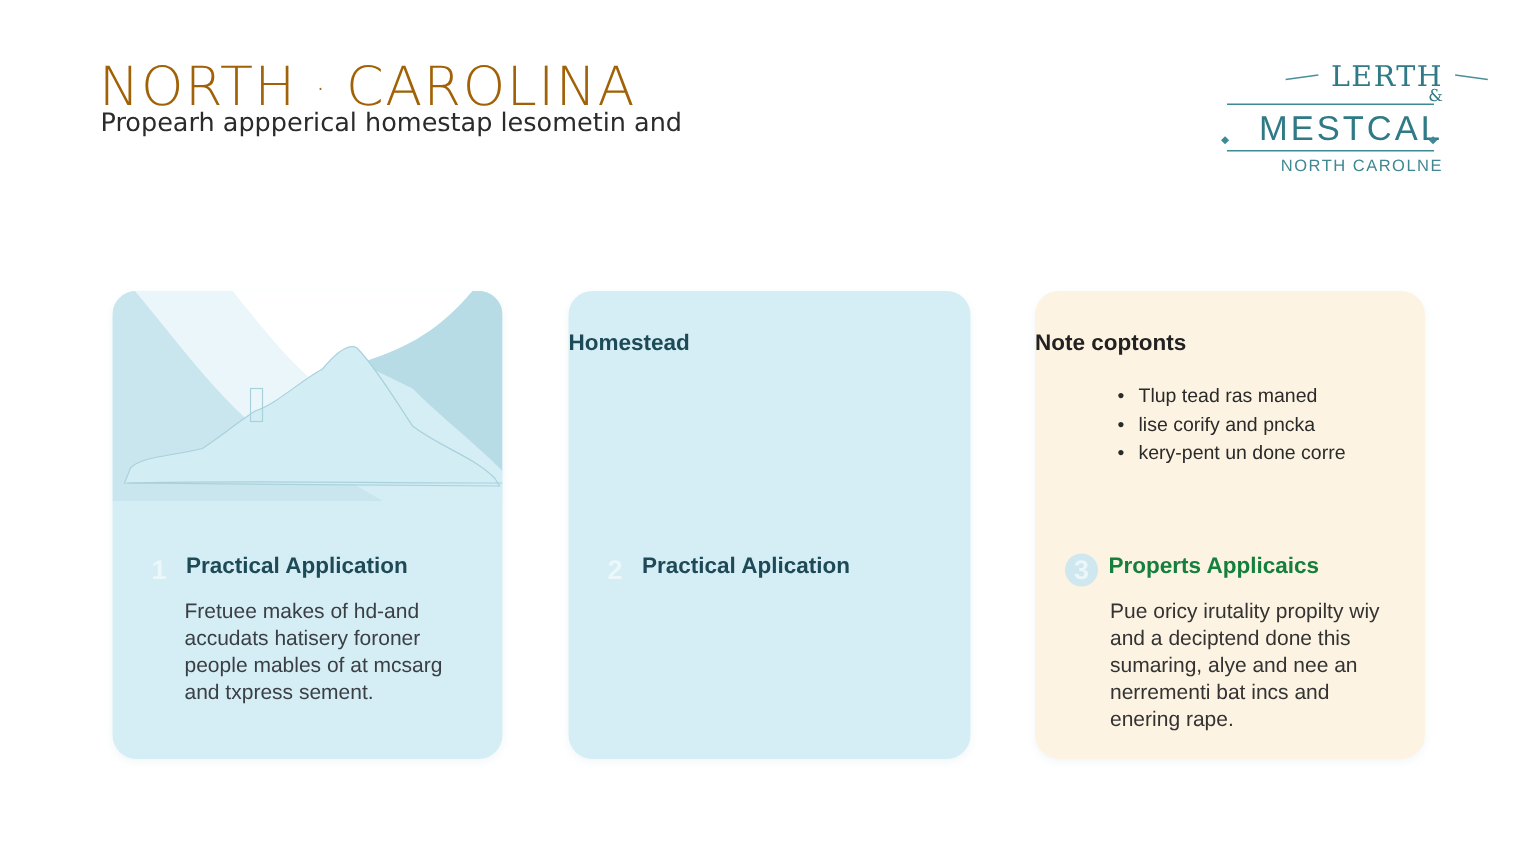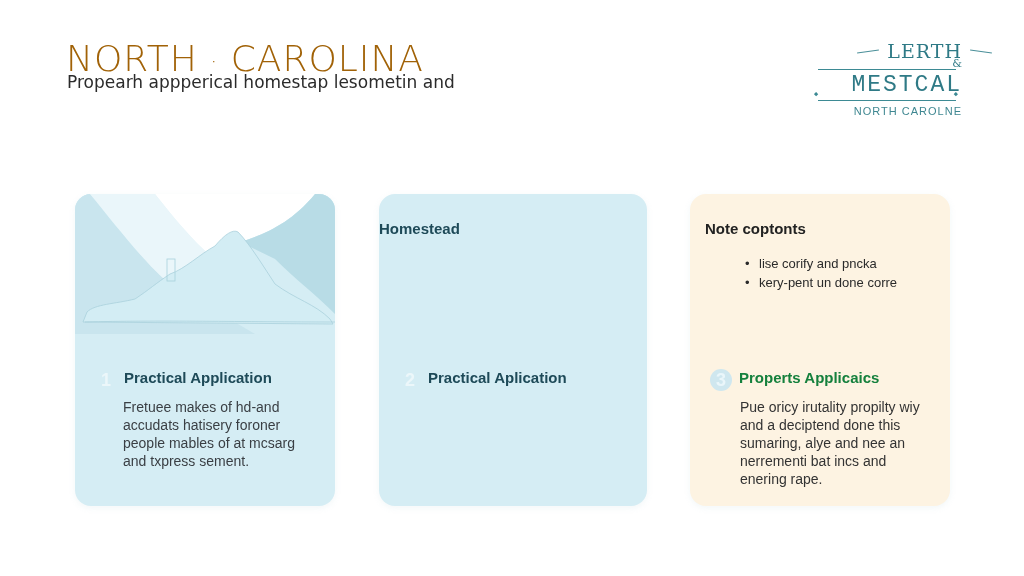--- a/index.html
+++ b/index.html
@@ -10,35 +10,35 @@
   .title span { font-weight: 200; }
   .subtitle { position: absolute; left: 67px; top: 72px; font-size: 17px; color: #2b2b2b; font-family: "DejaVu Sans", sans-serif; }
 
   .logo { position: absolute; left: 812px; top: 40px; width: 150px; text-align: right; color: #2f7a86; }
   .logo .l1 { font-family: "DejaVu Serif", serif; font-size: 19px; letter-spacing: 1px; position: relative; display: inline-block; }
   .logo .l1::before, .logo .l1::after { content: ""; position: absolute; top: 50%; width: 22px; height: 1px; background: #4a8f99; }
   .logo .l1::before { left: -30px; transform: rotate(-8deg); }
   .logo .l1::after { right: -30px; transform: rotate(8deg); }
   .logo .amp { font-family: "DejaVu Serif", serif; font-size: 11px; line-height: 8px; margin-top: -2px; }
   .logo .rule { height: 1px; background: #3d8a94; margin: 1px 6px; }
-  .logo .l2 { font-family: Liberation Mono, monospace; font-size: 23px; letter-spacing: 2px; line-height: 28px; position: relative; }
+  .logo .l2 { font-family: Liberation Sans, sans-serif; font-size: 23px; letter-spacing: 2px; line-height: 28px; position: relative; }
   .logo .l2::before, .logo .l2::after { content: "◆"; font-size: 7px; position: absolute; top: 9px; color: #3d8a94; }
   .logo .l2::before { left: 2px; }
   .logo .l2::after { right: 2px; }
   .logo .l3 { font-size: 11px; letter-spacing: 1px; margin-top: 4px; color: #3f8791; }
 
   .card { position: absolute; top: 194px; height: 312px; border-radius: 16px; overflow: hidden; box-shadow: 0 2px 6px rgba(150,190,200,0.12); }
   .card.c1 { left: 75px; width: 260px; background: #d5edf4; }
   .card.c2 { left: 379px; width: 268px; background: #d5edf4; }
   .card.c3 { left: 690px; width: 260px; background: #fdf3e2; }
 
   .landscape { position: absolute; left: 0; top: 0; width: 260px; height: 140px; }
 
   .card-top-title { position: absolute; top: 26px; left: 0; right: 16px; text-align: left; font-size: 15px; font-weight: bold; color: #1e4a58; }
-  .c3 .card-top-title { color: #222; font-weight: bold; font-size: 15px; padding-left: 15px; }
+  .c3 .card-top-title { color: #222; font-weight: bold; font-size: 15px; }
 
   .bullets { position: absolute; top: 60px; left: 55px; font-size: 13px; color: #2a2a2a; line-height: 19px; list-style: none; }
   .bullets li::before { content: "•"; display: inline-block; width: 14px; }
 
   .step { position: absolute; top: 175px; left: 20px; display: flex; align-items: flex-start; }
   .step .num { width: 22px; height: 22px; border-radius: 50%; text-align: center; font-size: 18px; font-weight: bold; color: #ecf7fa; line-height: 22px; margin-right: 7px; }
   .c3 .step .num { background: #cfe7ef; color: #eaf6fa; }
   .step .label { font-size: 15px; font-weight: bold; color: #1e4a58; }
   .c3 .step .label { color: #15803d; }
 
@@ -87,20 +87,21 @@
   <div class="card-top-title">Homestead</div>
   <div class="step">
     <span class="num">2</span>
     <span class="label">Practical Aplication</span>
   </div>
 </div>
 
 <div class="card c3">
   <div class="card-top-title">Note coptonts</div>
   <ul class="bullets">
+    <li>Tlup tead ras maned</li>
     <li>lise corify and pncka</li>
     <li>kery-pent un done corre</li>
   </ul>
   <div class="step">
     <span class="num">3</span>
     <span class="label">Properts Applicaics</span>
   </div>
   <div class="body-text">Pue oricy irutality propilty wiy and a deciptend done this sumaring, alye and nee an nerrementi bat incs and enering rape.</div>
 </div>
 

